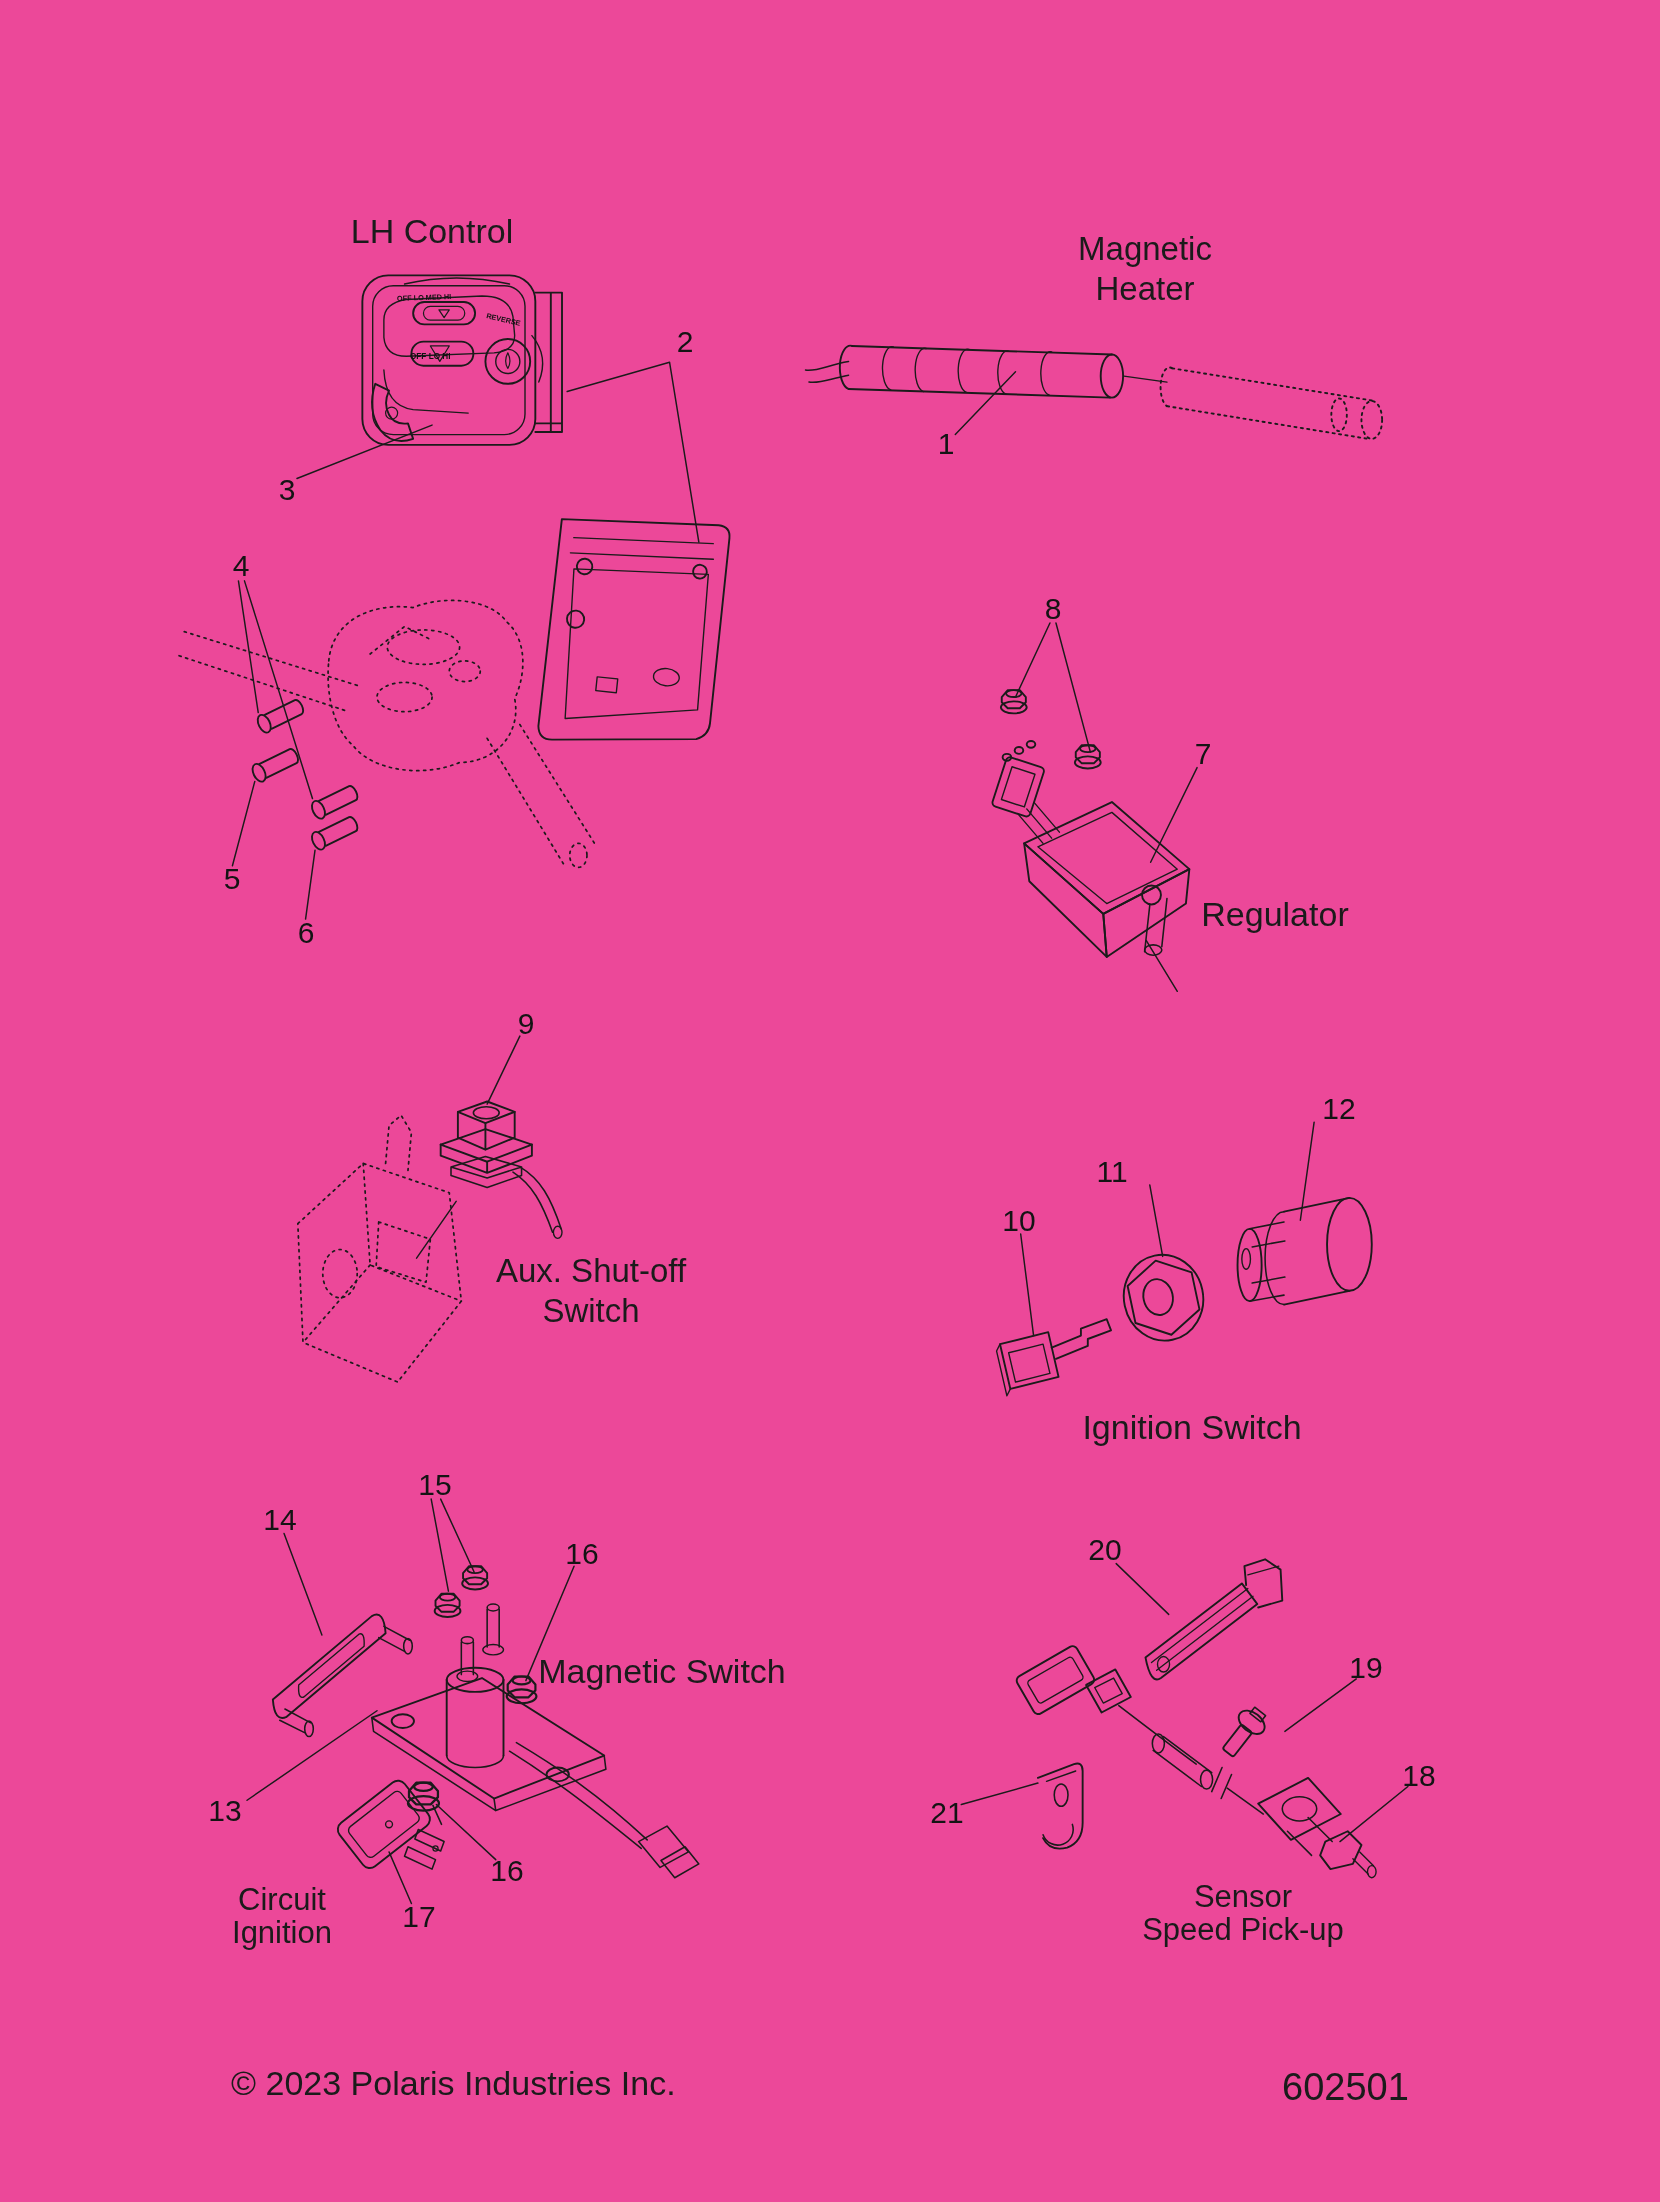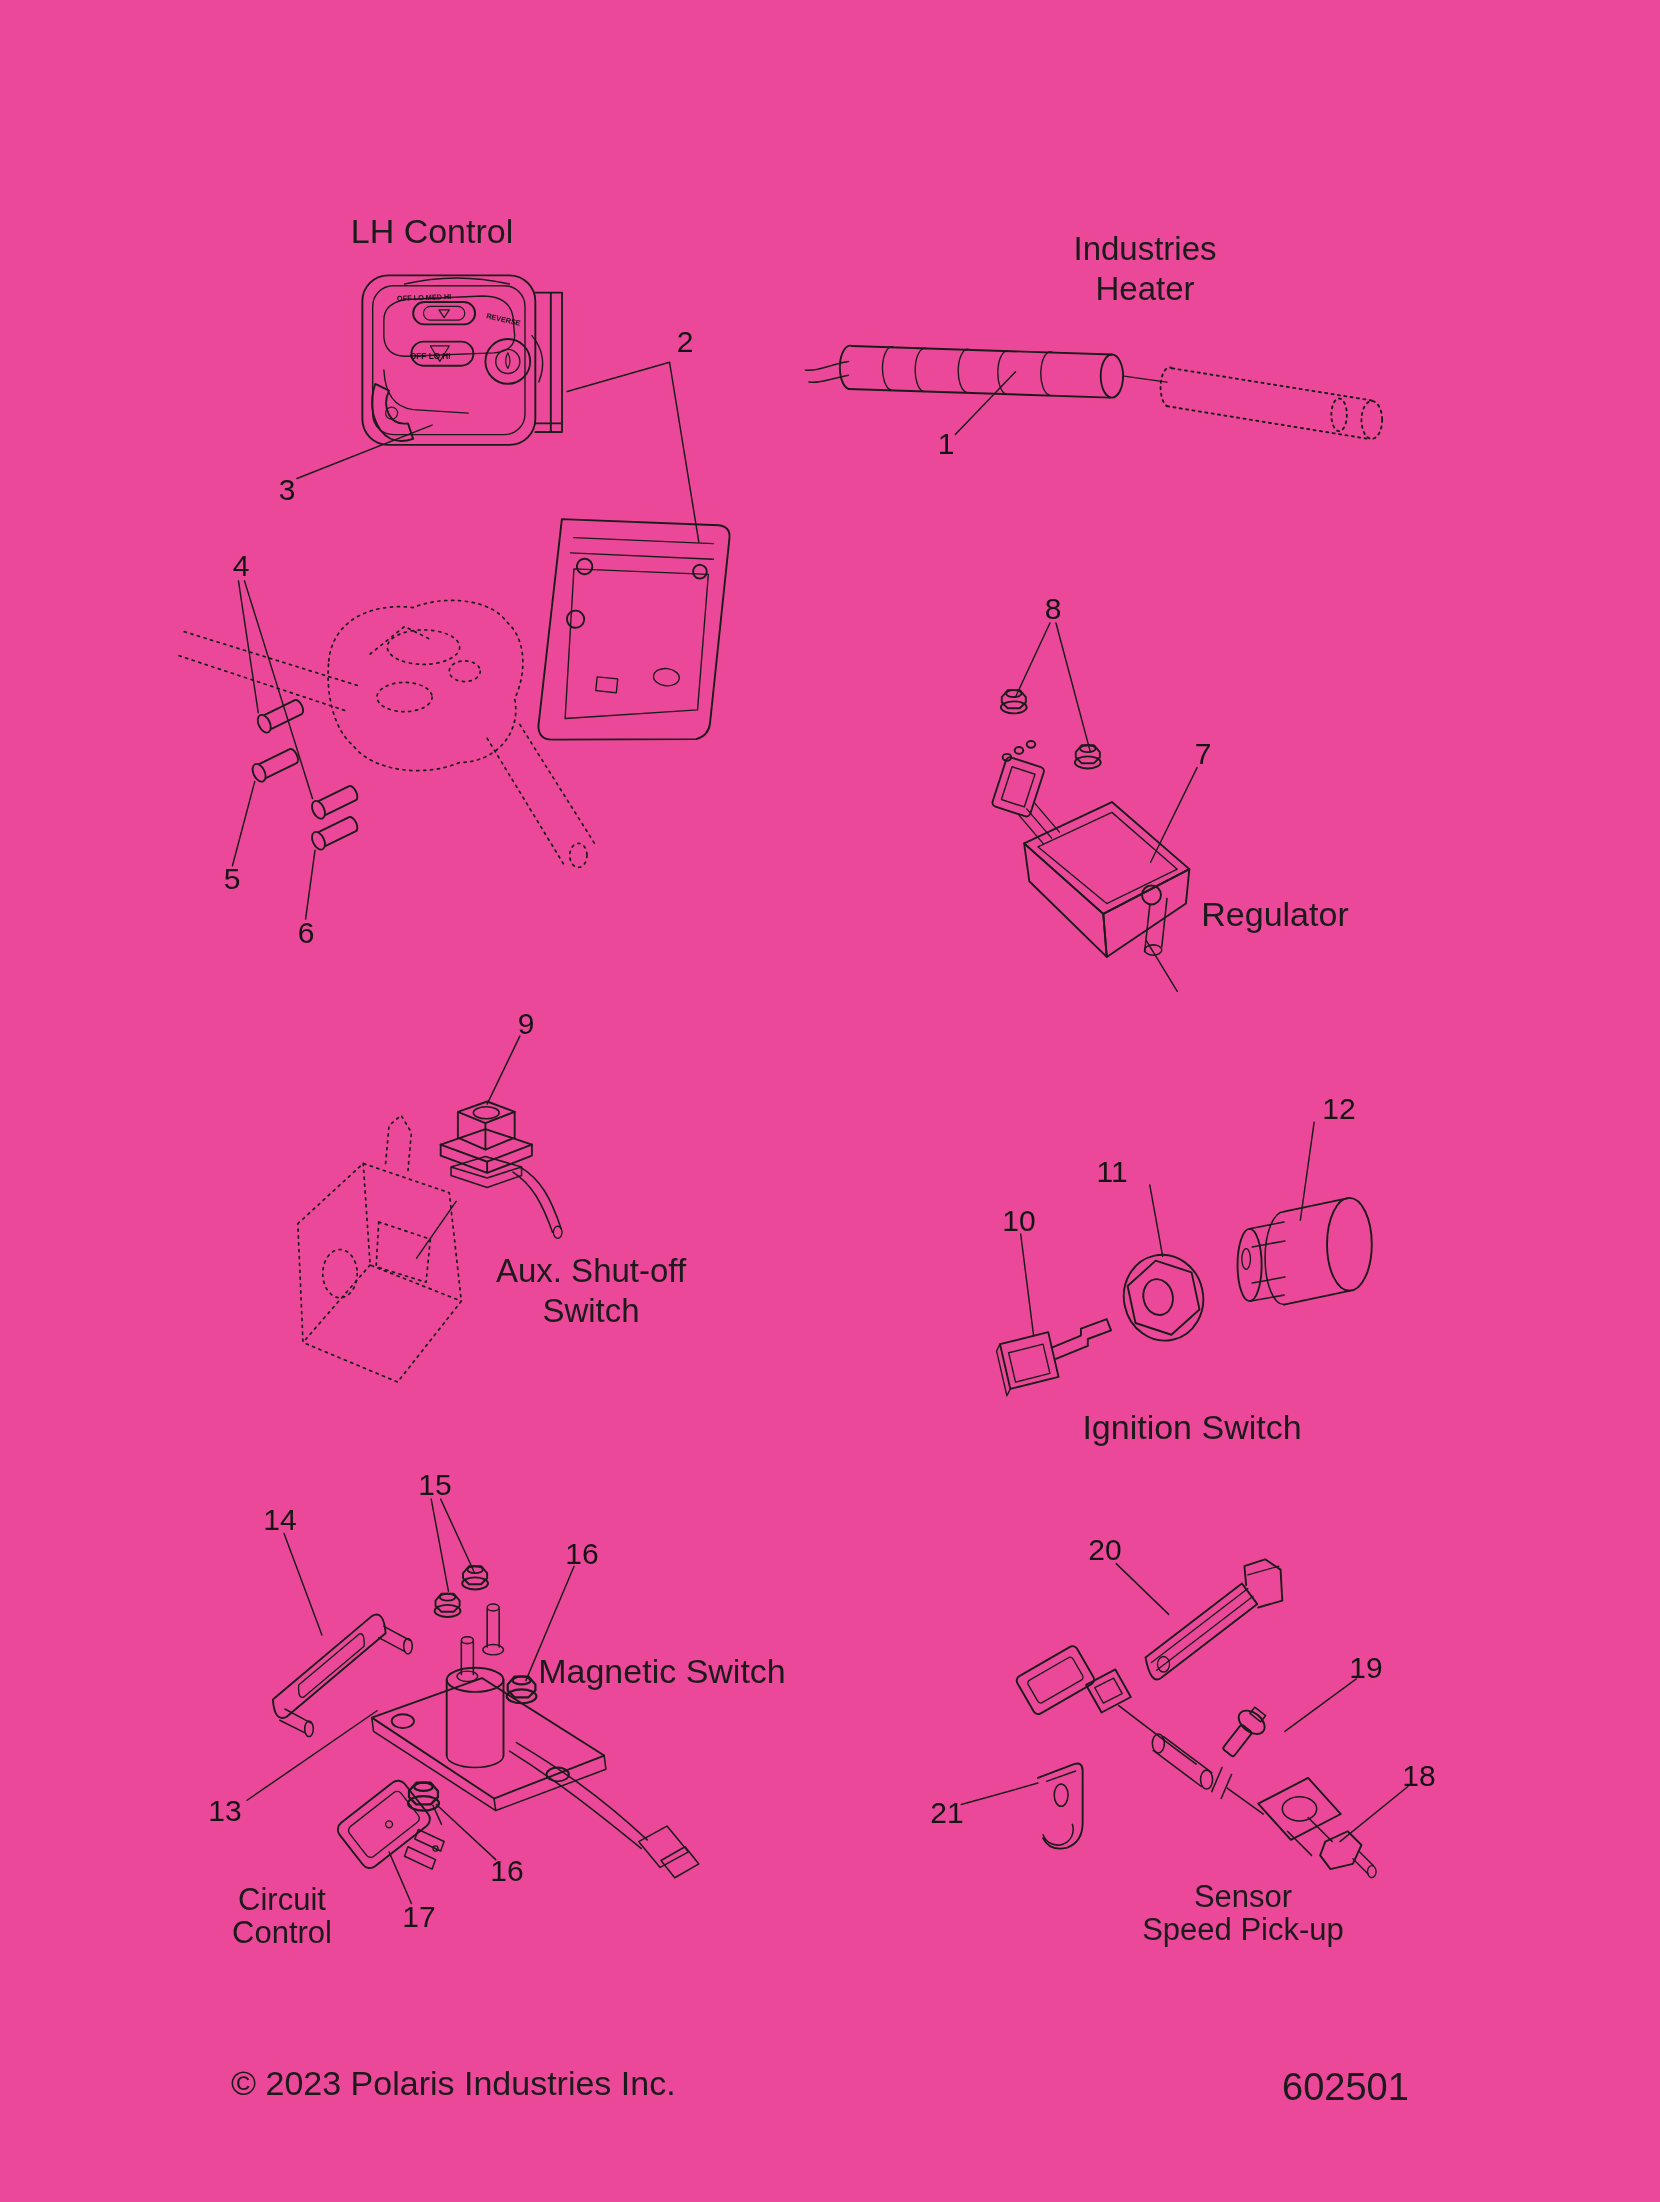--- a/index.html
+++ b/index.html
@@ -286,26 +286,26 @@
     </g>
 
     <path d="M1206 2066 L1248 2050 Q1258 2047 1258 2058 L1258 2118 Q1258 2140 1240 2147 Q1220 2152 1212 2136"></path>
     <path d="M1216 2070 L1250 2058" stroke-width="1.6"></path>
     <ellipse cx="1233" cy="2086" rx="8" ry="13" stroke-width="1.8"></ellipse>
     <path d="M1246 2120 A16 16 0 1 1 1212 2132" stroke-width="1.8"></path>
   </g>
 </svg>
 
 <div class="lbl sec" style="left:432px;top:231px;">LH Control</div>
-<div class="lbl sec2" style="left:1145px;top:269px;"><span>Industries</span><br><span>Heater</span></div>
+<div class="lbl sec2" style="left:1145px;top:269px;"><span>Magnetic</span><br><span>Heater</span></div>
 <div class="lbl sec" style="left:1275px;top:914px;">Regulator</div>
 <div class="lbl sec2" style="left:591px;top:1291px;line-height:40px;"><span>Aux. Shut-off</span><br><span>Switch</span></div>
 <div class="lbl sec" style="left:1192px;top:1427px;">Ignition Switch</div>
 <div class="lbl sec" style="left:662px;top:1671px;">Magnetic Switch</div>
-<div class="lbl sec2s" style="left:282px;top:1916px;font-size:31px;"><span>Circuit</span><br><span>Control</span></div>
+<div class="lbl sec2s" style="left:282px;top:1916px;font-size:31px;"><span>Circuit</span><br><span>Ignition</span></div>
 <div class="lbl sec2s" style="left:1243px;top:1913px;"><span>Sensor</span><br><span>Speed Pick-up</span></div>
 
 <div class="micro" style="left:397px;top:293px;font-size:7.3px;transform:rotate(-2deg);">OFF LO MED HI</div>
 <div class="micro" style="left:486px;top:315px;font-size:7.3px;transform:rotate(13deg);">REVERSE</div>
 <div class="micro" style="left:410px;top:352px;font-size:8.2px;">OFF LO HI</div>
 
 <div class="callout" style="left:946px;top:444px;">1</div>
 <div class="callout" style="left:685px;top:342px;">2</div>
 <div class="callout" style="left:287px;top:490px;">3</div>
 <div class="callout" style="left:241px;top:566px;">4</div>

